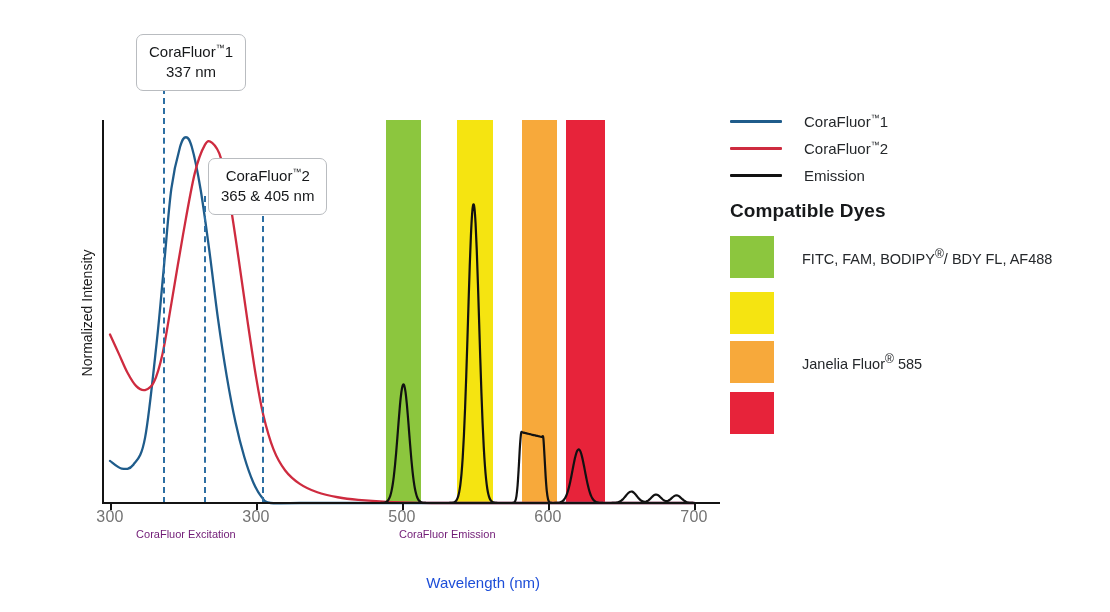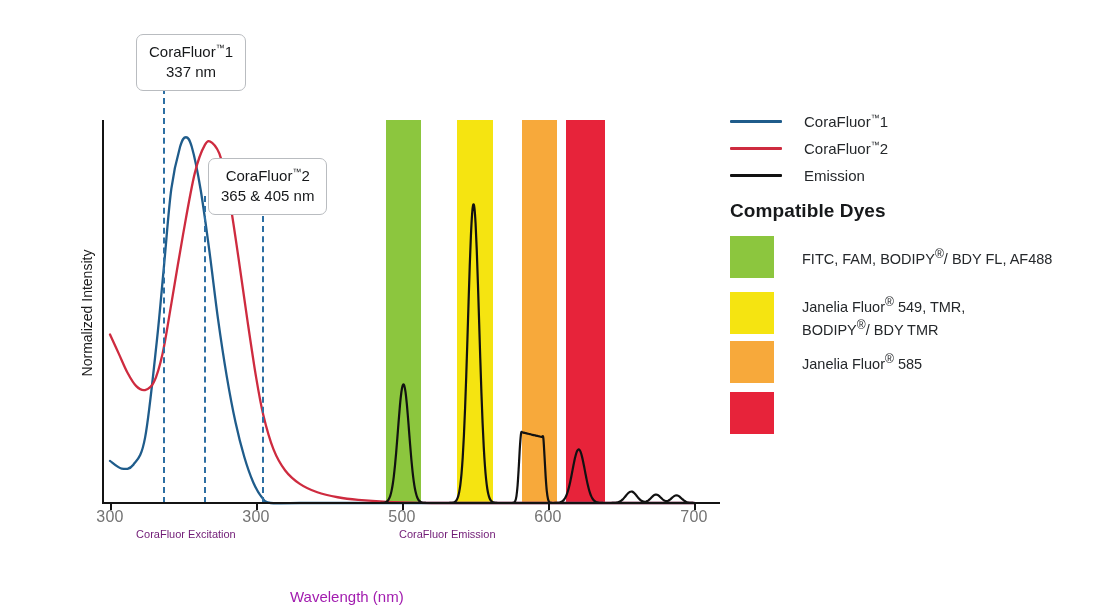--- a/index.html
+++ b/index.html
@@ -23,22 +23,22 @@
     position: absolute; top: 508px; font-size: 16px; color: #737373;
     transform: translateX(-50%); white-space: nowrap; letter-spacing: .2px;
   }
 
   #y-axis-title {
     position: absolute; left: -8px; top: 305px; width: 190px;
     transform: rotate(-90deg); transform-origin: center center;
     text-align: center; font-size: 14px; color: #1a1a1a; white-space: nowrap;
   }
   #x-axis-title {
-    position: absolute; left: 290px; top: 588px; width: 250px;
-    text-align: left; font-size: 15px; color: #a21caf;
+    position: absolute; left: 290px; top: 574px; width: 250px;
+    text-align: right; font-size: 15px; color: #1d4ed8;
   }
   .range-label {
     position: absolute; top: 528px; font-size: 11px; color: #701a75;
     transform: translateX(-50%); white-space: nowrap;
   }
 
   
   .band { position: absolute; top: 120px; height: 383px; }
 
   
@@ -142,21 +142,20 @@
         </div>
       </div>
     <div id="dyes-title">Compatible Dyes</div>
     <div id="dyes-layer">
         <div class="dye-row" style="top: 236px;">
           <div class="dye-swatch" style="background: rgb(140, 198, 62);"></div>
           <div class="dye-text">FITC, FAM, BODIPY<sup>®</sup>/ BDY FL, AF488</div>
         </div>
         <div class="dye-row" style="top: 292px;">
           <div class="dye-swatch" style="background: rgb(245, 228, 17);"></div>
-          <div class="dye-text" style="padding-top: 2px;">Janelia Fluor<sup>®</sup> 549, TMR,<br>BODIPY<sup>®</sup>/ BDY TMR</div>
         </div>
         <div class="dye-row" style="top: 341px;">
           <div class="dye-swatch" style="background: rgb(247, 169, 59);"></div>
           <div class="dye-text">Janelia Fluor<sup>®</sup> 585</div>
         </div>
         <div class="dye-row" style="top: 392px;">
           <div class="dye-swatch" style="background: rgb(231, 35, 58);"></div>
         </div>
       </div>
   </div>

